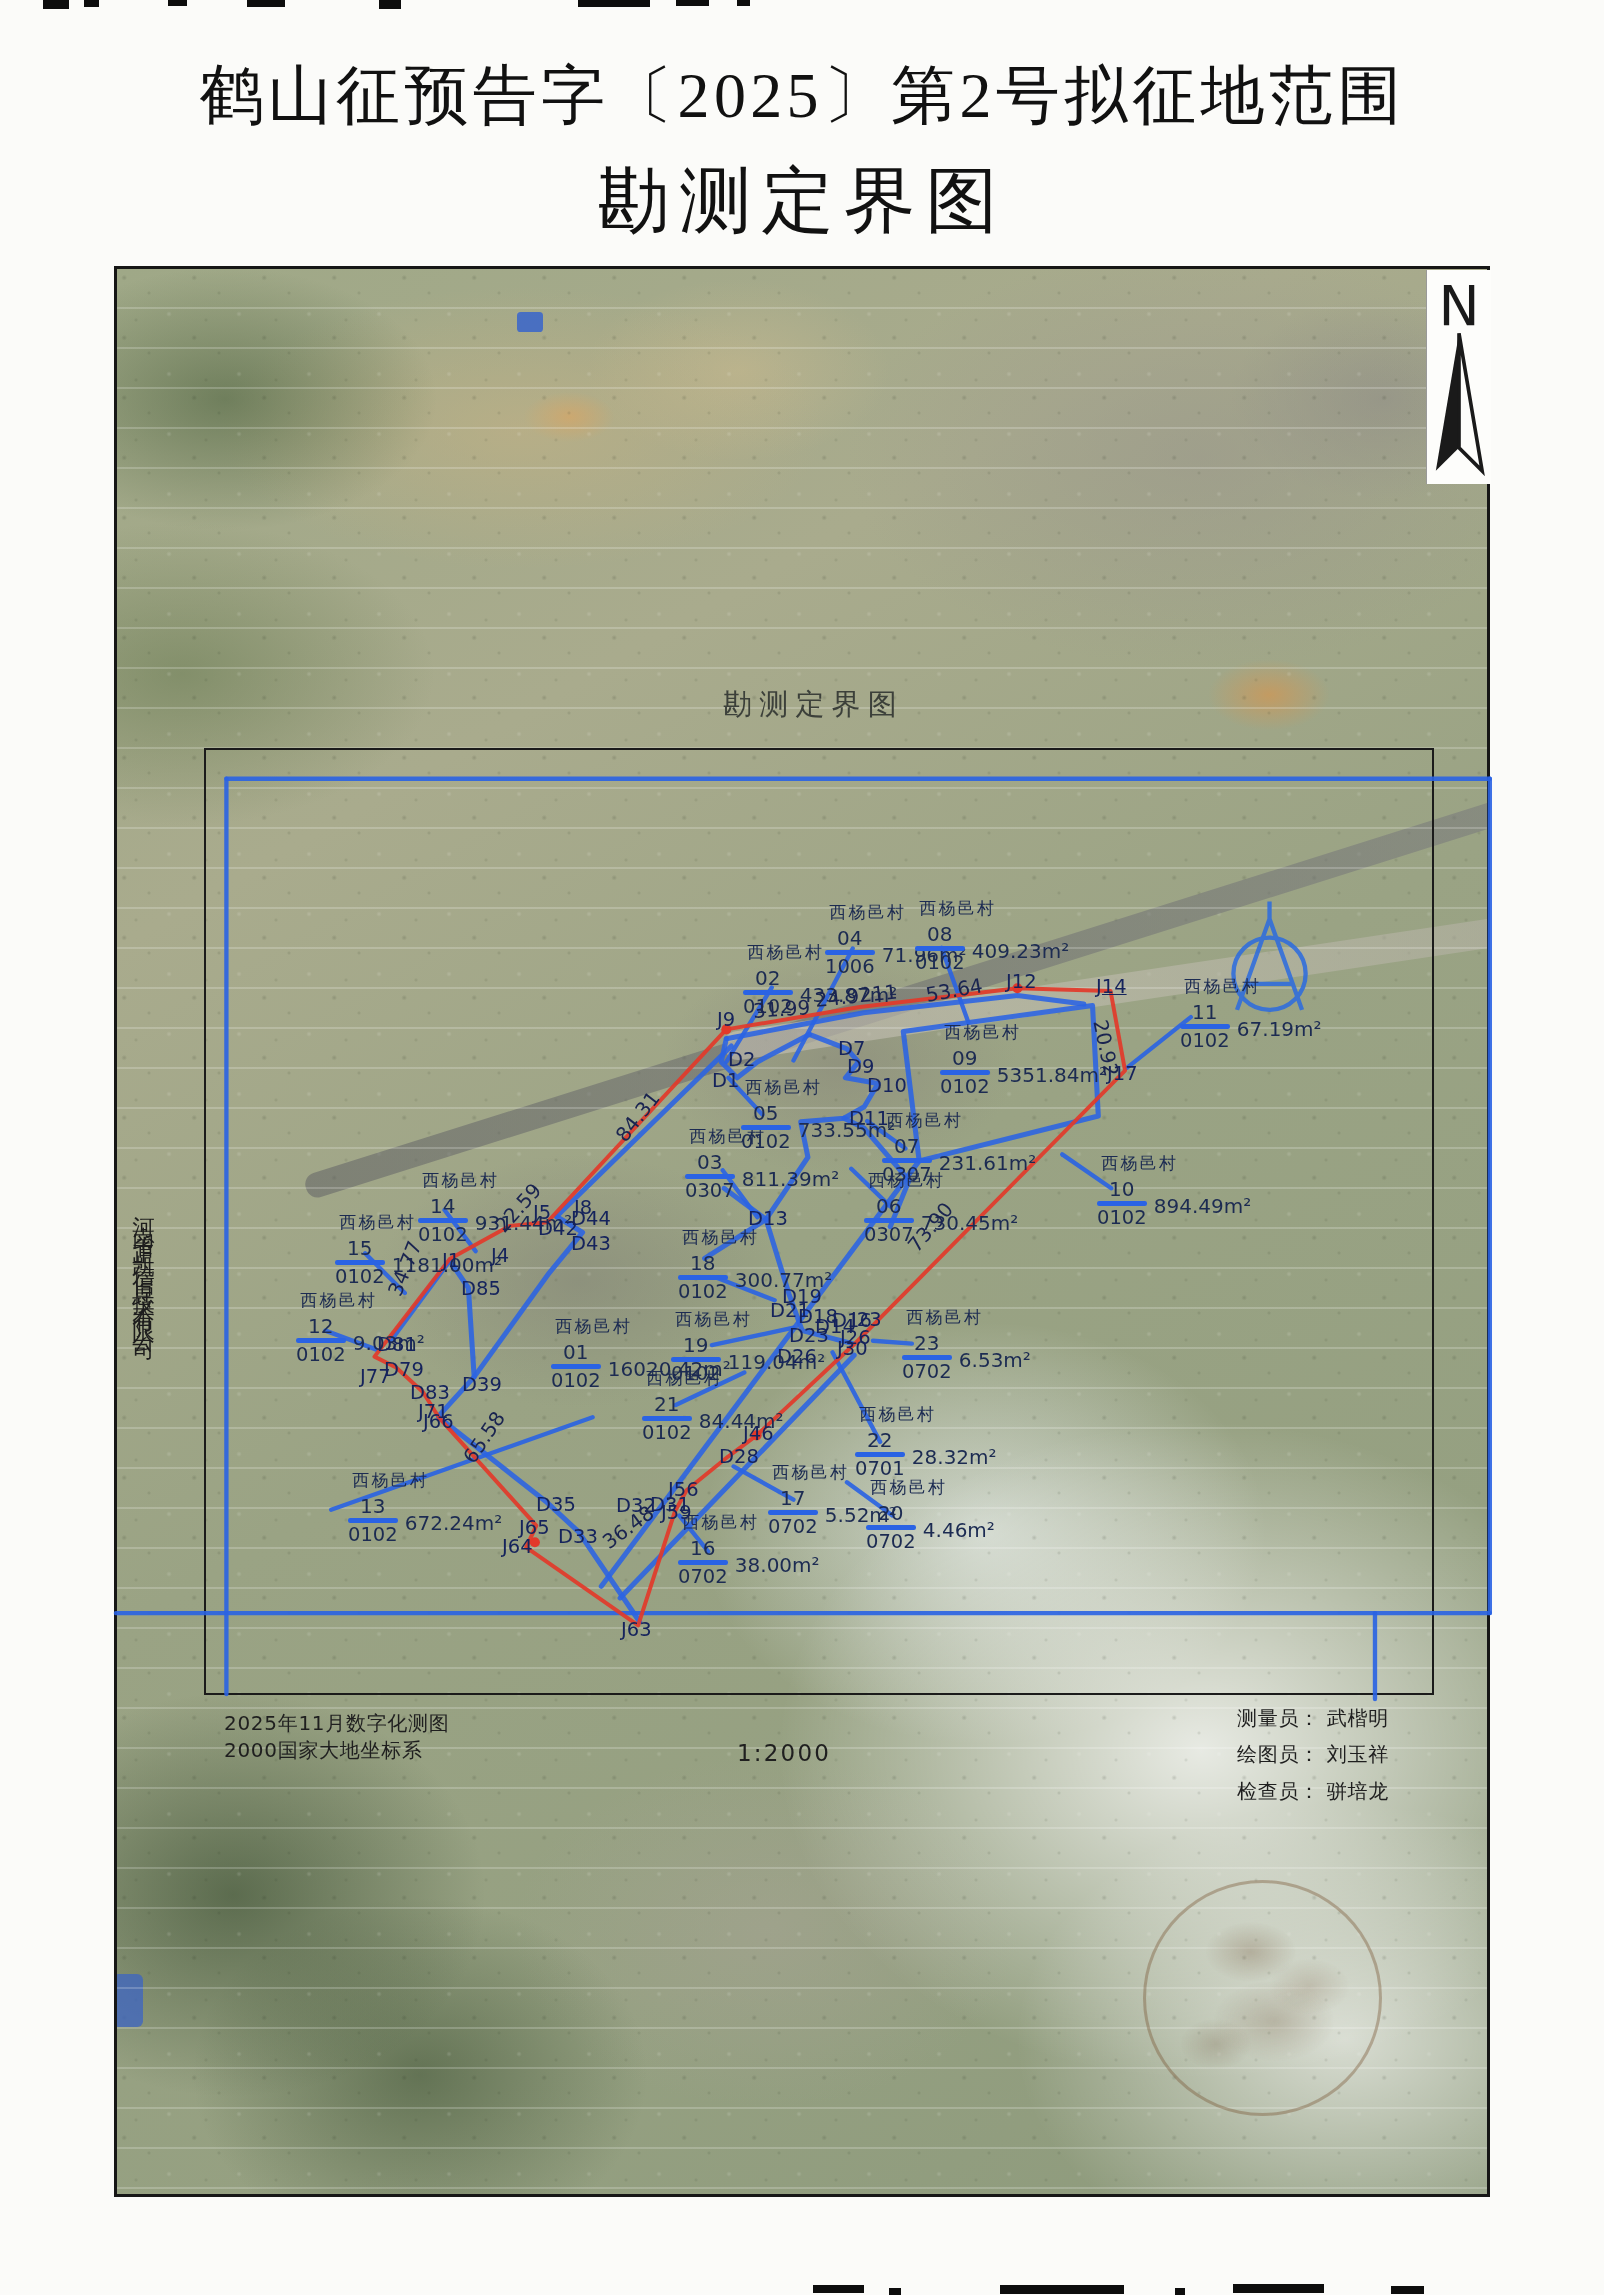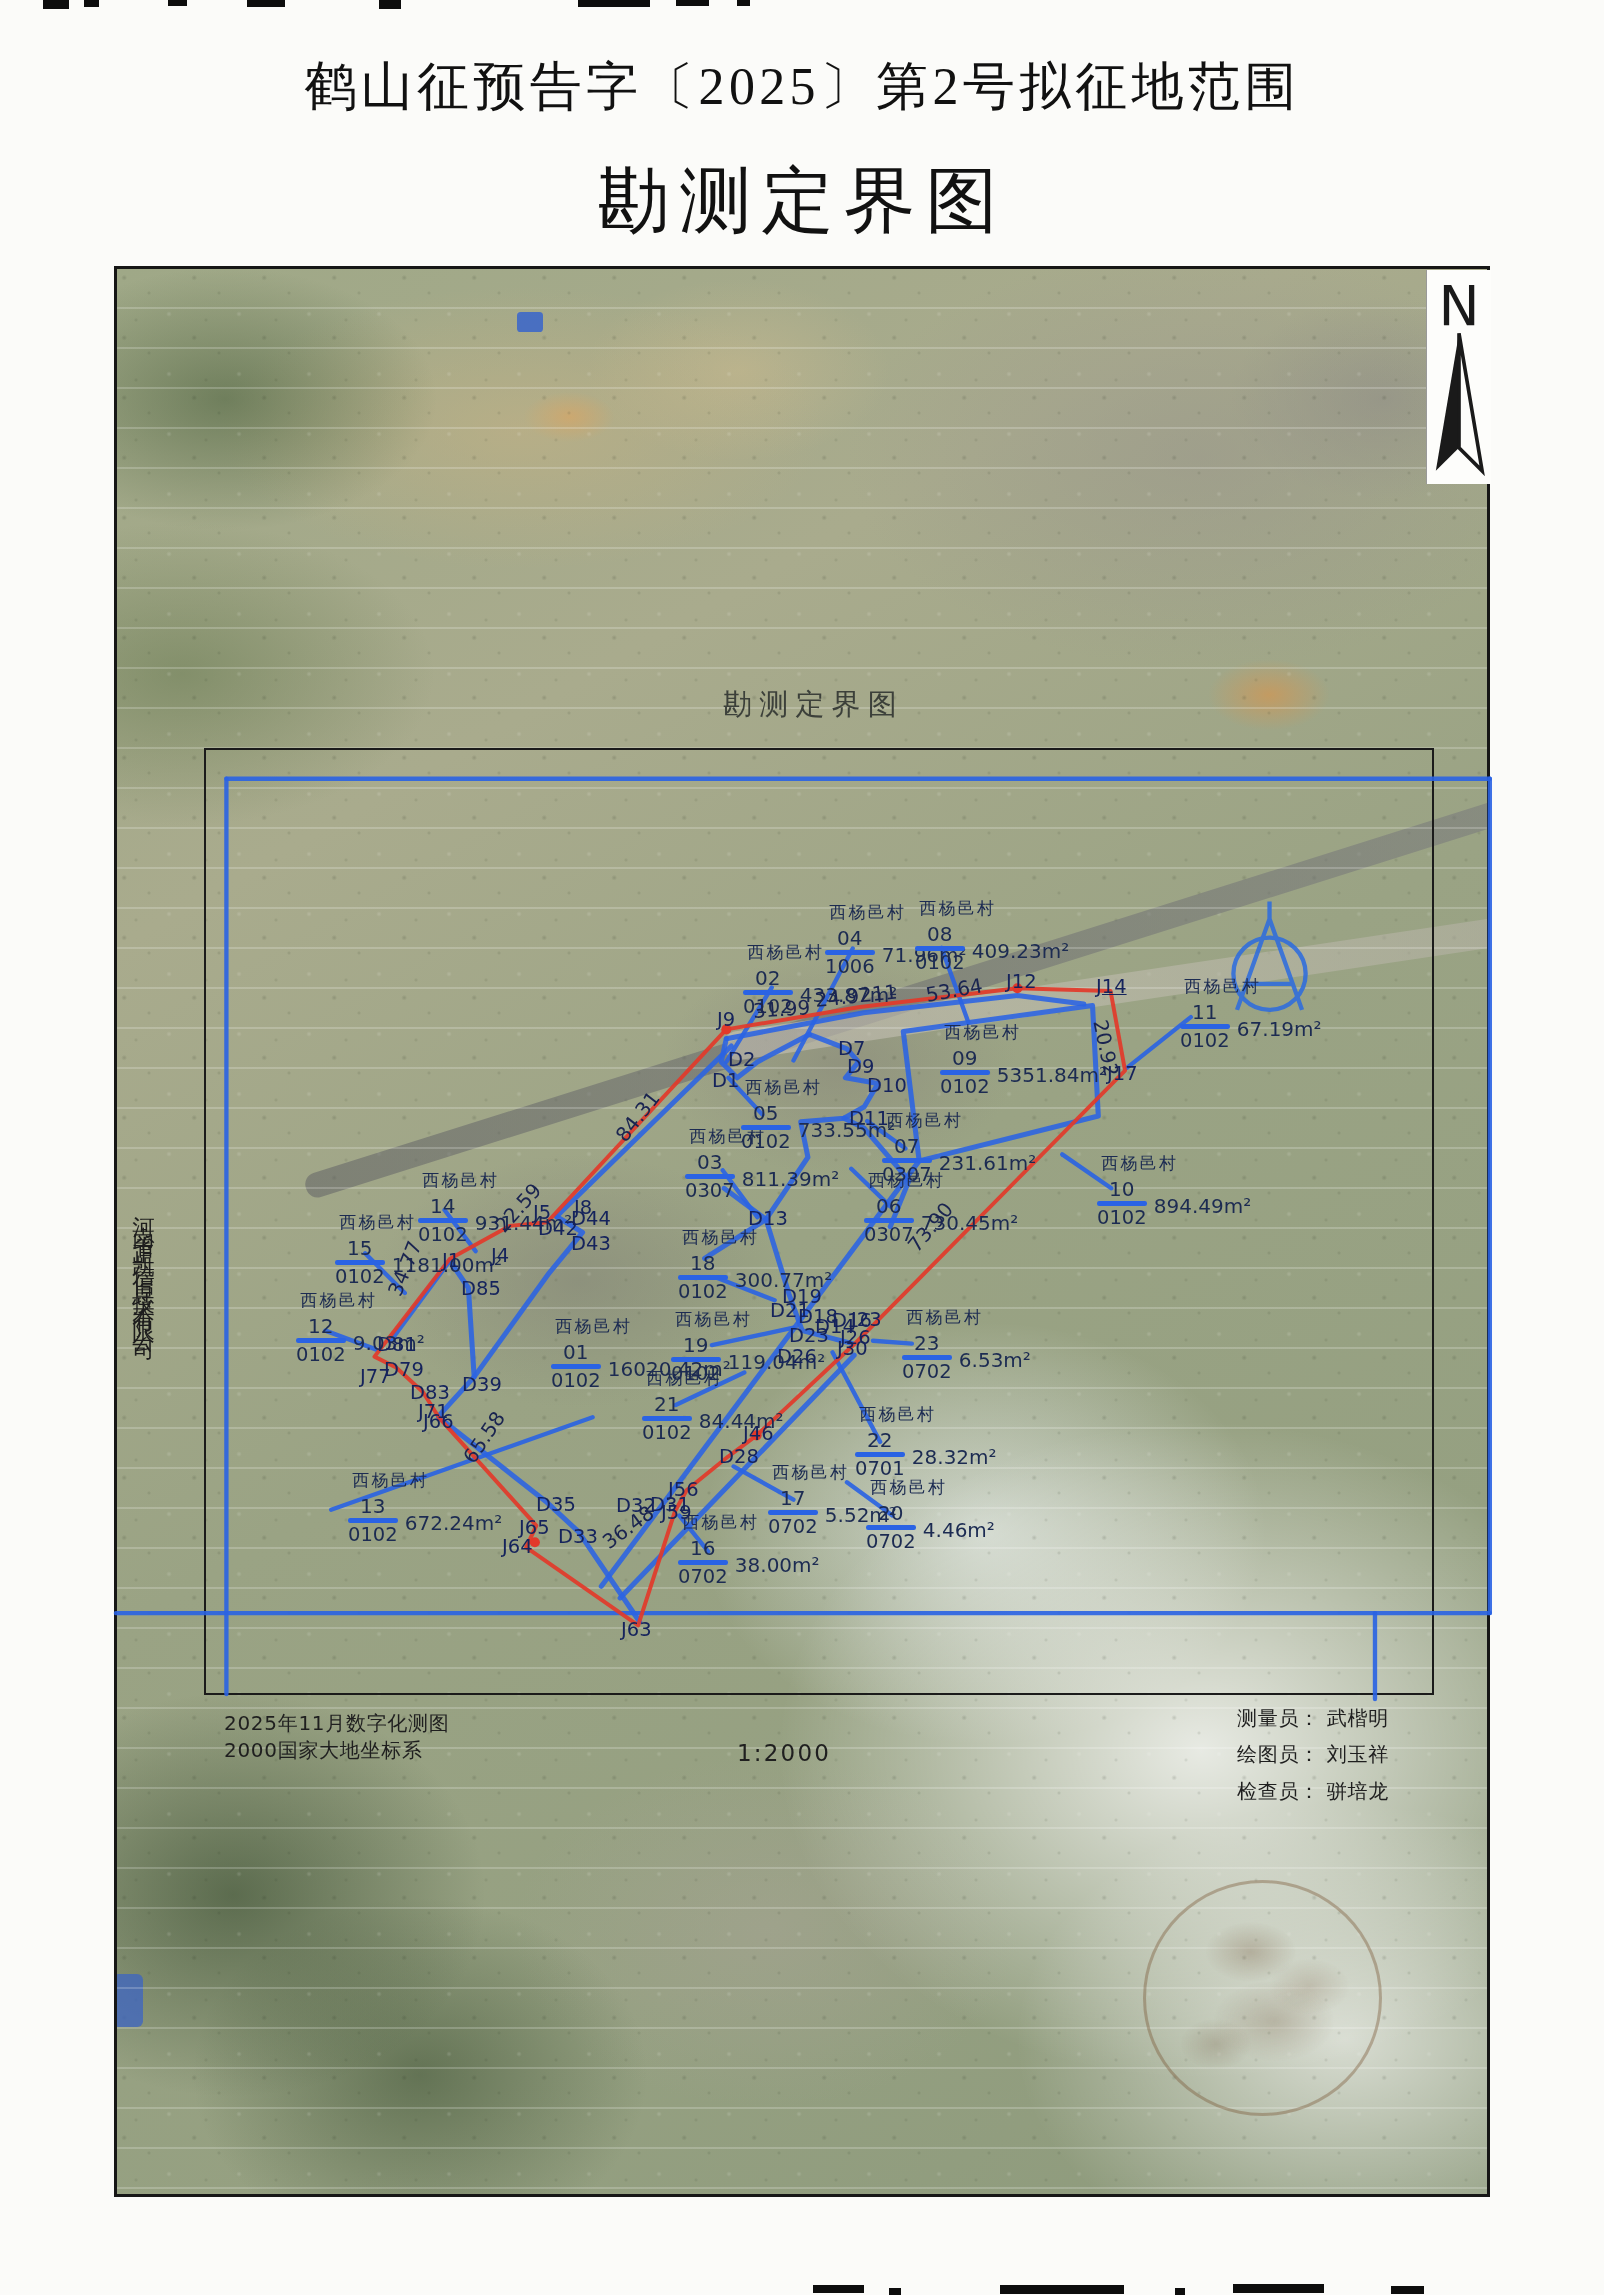--- a/index.html
+++ b/index.html
@@ -6,21 +6,21 @@
   body{
     width:1605px;height:2295px;position:relative;overflow:hidden;
     background:#fbfbf9;
     font-family:"DejaVu Sans","Liberation Sans",sans-serif;
   }
   .abs{position:absolute;}
   
   .title1{
     left:0;top:52px;width:1605px;text-align:center;
     font-family:"Liberation Serif","DejaVu Serif",serif;
-    font-size:52px;color:#111;letter-spacing:4.3px;white-space:nowrap;
+    font-size:64px;color:#111;letter-spacing:4.3px;white-space:nowrap;
   }
   .title2{
     left:0;top:153px;width:1605px;text-align:center;
     font-family:"Liberation Serif","DejaVu Serif",serif;
     font-size:72px;color:#111;letter-spacing:10px;
   }
   
   .photo{
     left:114px;top:266px;width:1376px;height:1931px;
     border:3.6px solid #161616;box-sizing:border-box;

